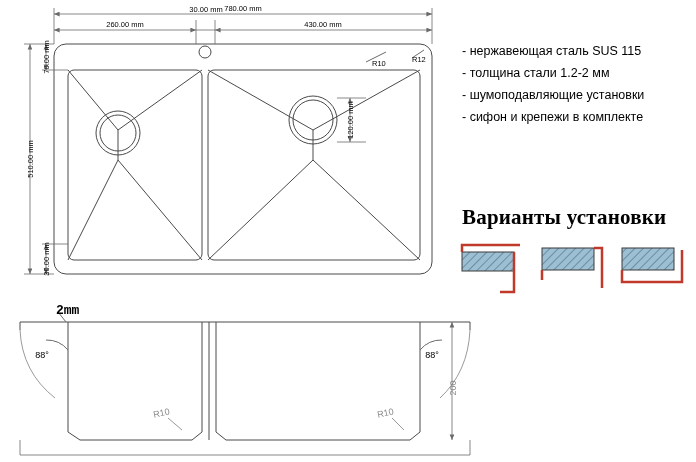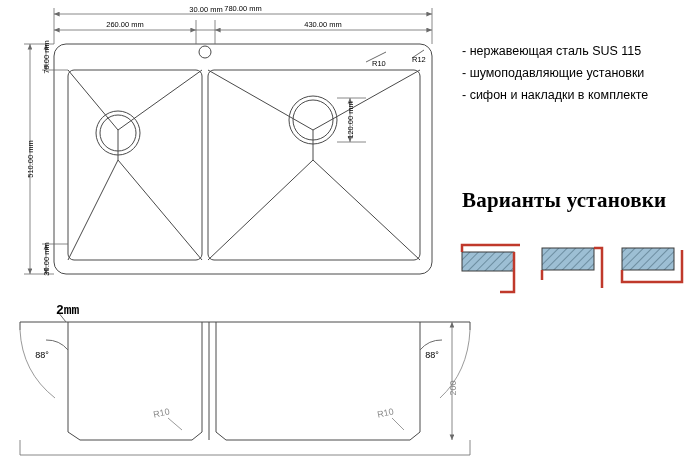--- a/index.html
+++ b/index.html
@@ -20,21 +20,21 @@
   }
   .spec-item{
     font-size:12.5px;
     color:#000;
     line-height:22px;
     white-space:nowrap;
     font-family:"Liberation Sans", sans-serif;
   }
   .variants-title{
     position:absolute;
-    left:462px; top:188px;
+    left:462px; top:205px;
     font-family:"Liberation Serif", serif;
     font-size:21px;
     font-weight:700;
     color:#000;
     letter-spacing:.2px;
   }
   .mm2{
     position:absolute;
     left:56px; top:303px;
     font-size:13px;
@@ -183,21 +183,22 @@
 
       <g>
         <rect x="622" y="248" width="52" height="22" fill="url(#hatch)" stroke="#3b3b3b" stroke-width="1"></rect>
         <path d="M622,270 L622,282 L682,282 L682,250" stroke="#c0392b" stroke-width="2.5" fill="none"></path>
       </g>
     </g>
   </svg>
 
   <div class="spec-list">
     <div class="spec-item">- нержавеющая сталь SUS 115</div>
+    <div class="spec-item">- толщина стали 1.2-2 мм</div>
     <div class="spec-item">- шумоподавляющие установки</div>
-    <div class="spec-item">- сифон и накладки в комплекте</div>
+    <div class="spec-item">- сифон и крепежи в комплекте</div>
   </div>
 
   <div class="variants-title">Варианты установки</div>
 
   <div class="mm2">2mm</div>
 
 </div>
 
 </body></html>

